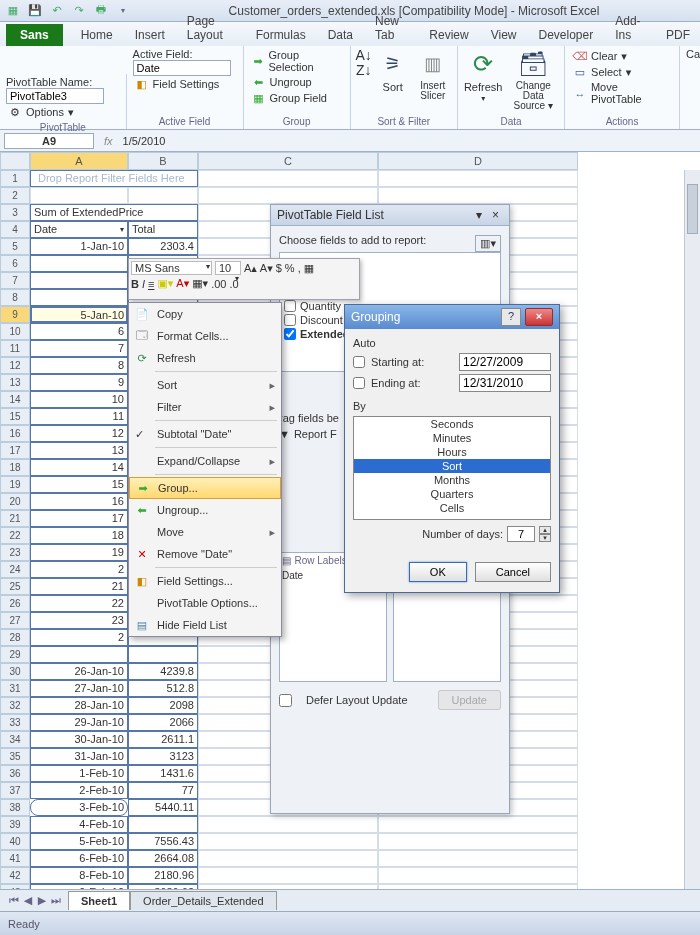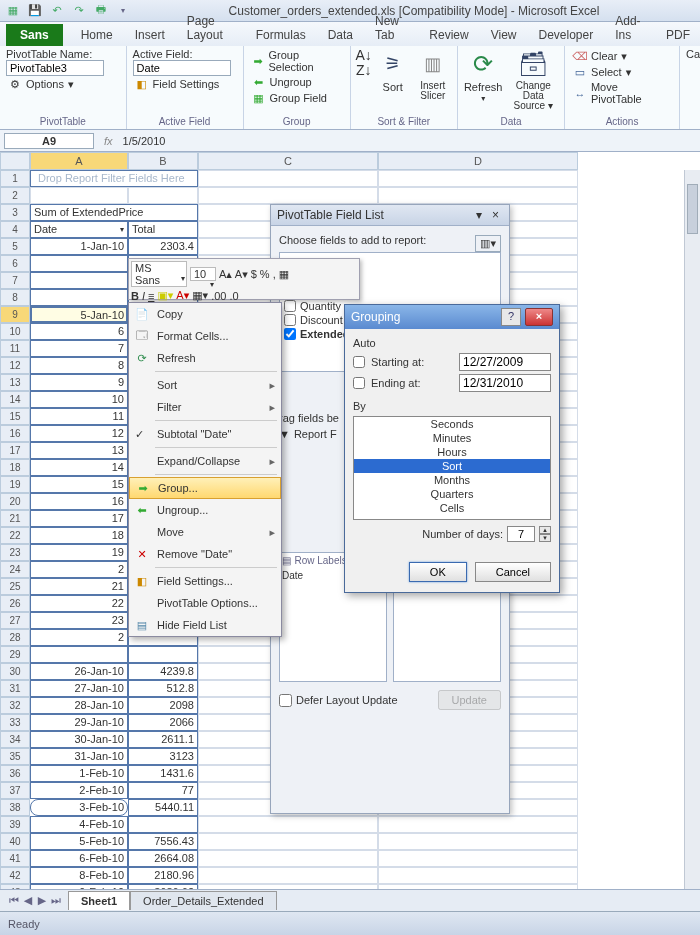--- a/index.html
+++ b/index.html
@@ -59,21 +59,21 @@
 .fl-body { padding: 8px; }
 .fl-prompt { font-size: 11px; margin-bottom: 6px; }
 .fl-fields { background: #fff; border: 1px solid #a0b0c8; height: 120px; padding: 4px; font-size: 11px; overflow: hidden; }
 .fl-fld { display: flex; align-items: center; gap: 4px; padding: 1px 0; }
 .fl-fld input { width: 12px; height: 12px; }
 .fl-fld.bold { font-weight: bold; }
 .fl-drag { font-size: 11px; margin: 8px 0 4px; }
 .fl-rowvalues { margin-top: 112px; display: grid; grid-template-columns: 1fr 1fr; gap: 6px; }
 .fl-rv { background: #fff; border: 1px solid #a0b0c8; height: 130px; font-size: 10px; padding: 2px; }
 .fl-rv .zh { color: #668; font-size: 10px; margin-bottom: 4px; display: flex; align-items: center; gap: 3px; }
-.fl-foot { display: flex; align-items: center; gap: 4px; margin-top: 8px; font-size: 11px; }
+.fl-foot { display: flex; align-items: center; gap: 14px; margin-top: 8px; font-size: 11px; }
 .fl-foot button { padding: 2px 12px; font-size: 11px; }
 .grouping-dlg { position: absolute; left: 344px; top: 304px; width: 216px; background: #f0f0f0; border: 1px solid #4a6a9a; z-index: 60; box-shadow: 3px 3px 8px rgba(0,0,0,0.35); }
 .dlg-title { background: linear-gradient(#8ab6e8, #5a8ad0); color: #fff; padding: 3px 6px; font-size: 12px; display: flex; align-items: center; }
 .dlg-title .t { flex: 1; }
 .dlg-title .help { width: 20px; height: 18px; background: #e8e8e8; border: 1px solid #888; color: #336; text-align: center; margin-right: 4px; font-size: 11px; line-height: 15px;}
 .dlg-title .close { width: 28px; height: 18px; background: linear-gradient(#e88,#c33); border: 1px solid #833; color: #fff; text-align: center; font-weight: bold; font-size: 11px; line-height: 15px; border-radius: 2px;}
 .dlg-body { padding: 8px; font-size: 11px; }
 .fieldset-label { margin-bottom: 4px; }
 .dlg-row { display: flex; align-items: center; gap: 6px; margin: 3px 0; }
 .dlg-row input[type=checkbox] { width: 12px; height: 12px; }
@@ -124,21 +124,21 @@
   <div class="menu-tab">Data</div>
   <div class="menu-tab">New Tab</div>
   <div class="menu-tab">Review</div>
   <div class="menu-tab">View</div>
   <div class="menu-tab">Developer</div>
   <div class="menu-tab">Add-Ins</div>
   <div class="menu-tab">PDF</div>
 </div>
 
 <div class="ribbon">
-  <div class="rgroup" style="width:130px;">
+  <div class="rgroup" style="width:130px;margin-top:28px;">
     <div>PivotTable Name:</div>
     <input class="inline" style="width: 98px;" value="PivotTable3">
     <div class="rbtn"><span class="sm-icon">⚙</span><span>Options</span> ▾</div>
     <div class="label">PivotTable</div>
   </div>
   <div class="rgroup" style="width:120px;">
     <div>Active Field:</div>
     <input class="inline" style="width: 98px;" value="Date">
     <div class="rbtn">
         <span class="sm-icon" style="color:#c80;">◧</span>
@@ -521,21 +521,21 @@
         <div class="cell cD"></div>
       </div>
     </div>
   <div class="scrollbar-v">
       <div class="thumb"></div>
     </div>
 </div>
 
 <div class="mini-toolbar">
   <div class="mt-row">
-    <span class="dd" style="width:56px;">MS Sans</span>
+    <span class="dd" style="width:81px;">MS Sans</span>
     <span class="dd" style="width:26px;">10</span>
     <span>A▴</span>
     <span>A▾</span>
     <span>$</span>
     <span>%</span>
     <span>,</span>
     <span>▦</span>
   </div>
   <div class="mt-row">
     <b>B</b>

